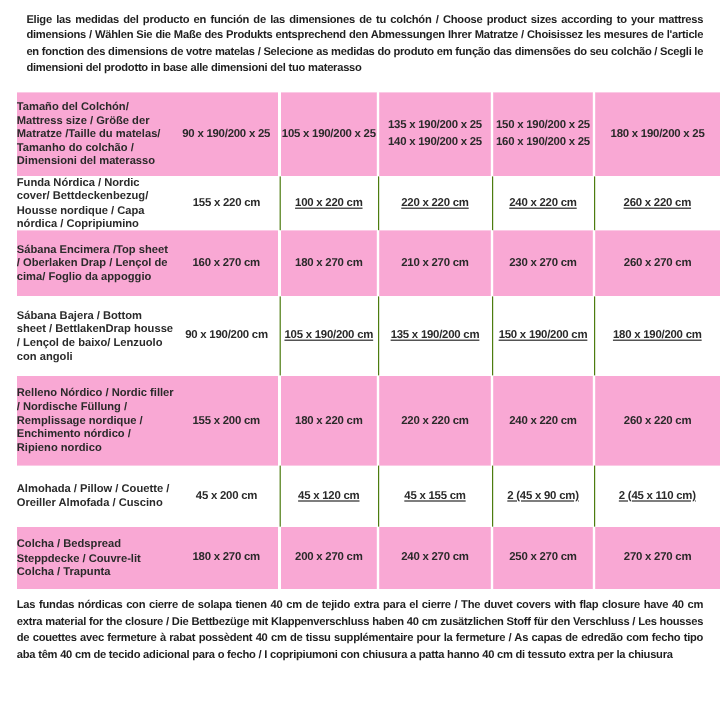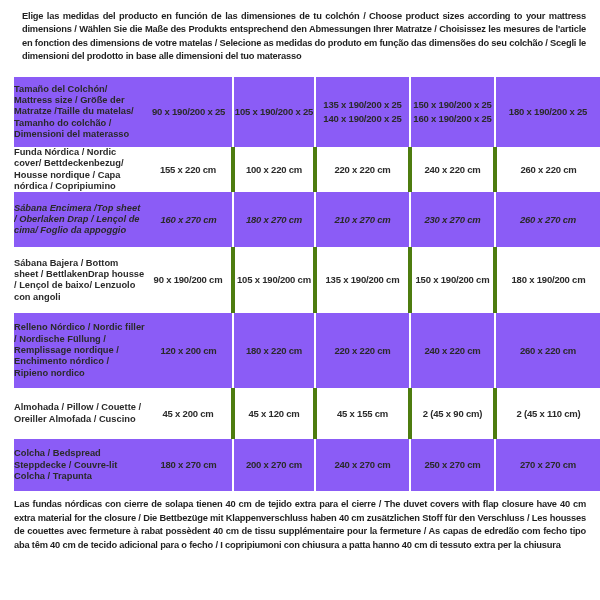--- a/index.html
+++ b/index.html
@@ -41,27 +41,27 @@
     overflow: hidden;
   }
   td.val-cell {
     font-size: 9.5px;
     letter-spacing: -0.2px;
     text-align: center;
     white-space: pre-line;
     line-height: 1.45;
     overflow: hidden;
   }
-  tr.alt td { background: #8b5cf6; }
+  tr.alt td { background: #f9a8d4; }
   
-  tr.plain td.val-cell ~ td.val-cell { border-left: 4px solid #4d7c0f; }
+  tr.plain td.val-cell ~ td.val-cell { border-left: 1px solid #4d7c0f; text-decoration: underline; }
   tr.alt   td.val-cell ~ td.val-cell { border-left: 2px solid #ffffff; }
   tr.r1 { height: 70px; }
   tr.r2 { height: 38px; }
-  tr.r3 { height: 55px; font-style: italic; }
+  tr.r3 { height: 55px; }
   tr.r4 { height: 66px; }
   tr.r5 { height: 75px; }
   tr.r6 { height: 51px; }
   tr.r7 { height: 52px; }
   tr.r8 { height: 52px; }
 </style>
 </head>
 <body>
 
 <div class="page">
@@ -107,21 +107,21 @@
       <tr class="r4 plain">
         <td class="label-cell">Sábana Bajera / Bottom sheet / BettlakenDrap housse / Lençol de baixo/ Lenzuolo con angoli</td>
         <td class="val-cell">90 x 190/200 cm</td>
         <td class="val-cell">105 x 190/200 cm</td>
         <td class="val-cell">135 x 190/200 cm</td>
         <td class="val-cell">150 x 190/200 cm</td>
         <td class="val-cell">180 x 190/200 cm</td>
       </tr>
       <tr class="r5 alt">
         <td class="label-cell">Relleno Nórdico / Nordic filler / Nordische Füllung / Remplissage nordique / Enchimento nórdico / Ripieno nordico</td>
-        <td class="val-cell">120 x 200 cm</td>
+        <td class="val-cell">155 x 200 cm</td>
         <td class="val-cell">180 x 220 cm</td>
         <td class="val-cell">220 x 220 cm</td>
         <td class="val-cell">240 x 220 cm</td>
         <td class="val-cell">260 x 220 cm</td>
       </tr>
       <tr class="r6 plain">
         <td class="label-cell">Almohada  / Pillow / Couette / Oreiller Almofada / Cuscino</td>
         <td class="val-cell">45 x 200 cm</td>
         <td class="val-cell">45 x 120 cm</td>
         <td class="val-cell">45 x 155 cm</td>

